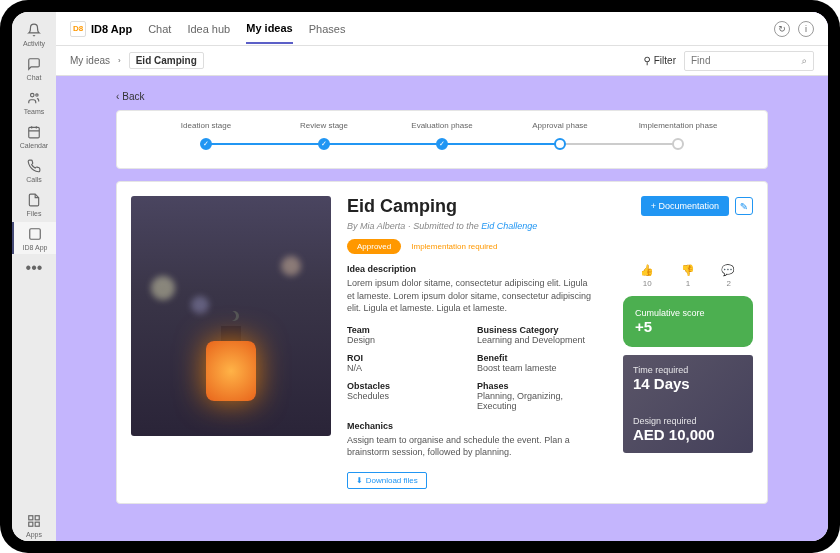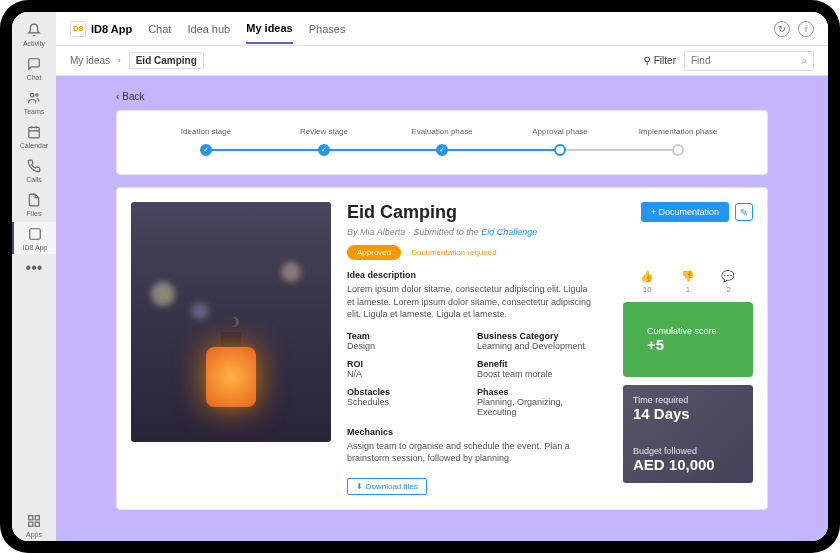--- a/index.html
+++ b/index.html
@@ -29,21 +29,21 @@
 .subhead{height:30px;background:#fff;border-bottom:1px solid #e0e0e0;display:flex;align-items:center;padding:0 14px}
 .crumbs{display:flex;align-items:center;gap:8px;font-size:10px;color:#666}
 .crumbsep{font-size:8px}
 .crumbactive{font-weight:600;color:#333;padding:2px 6px;border:1px solid #ddd;border-radius:2px}
 .subright{margin-left:auto;display:flex;align-items:center;gap:8px}
 .filterbtn{font-size:10px;color:#333;display:flex;align-items:center;gap:3px;cursor:pointer}
 .findbox{width:130px;height:20px;border:1px solid #ddd;border-radius:2px;padding:0 6px;font-size:10px;display:flex;align-items:center;justify-content:space-between;background:#fff}
 .findbox input{border:none;outline:none;width:100px;font-size:10px}
 .body{flex:1;padding:10px 60px;overflow:auto}
 .backlink{font-size:10px;color:#333;cursor:pointer;display:inline-flex;align-items:center;gap:3px;margin-bottom:8px}
-.stagecard{background:#fff;border:1px solid #e5e5e5;border-radius:4px;padding:16px 30px 18px;margin-bottom:12px}
+.stagecard{background:#fff;border:1px solid #e5e5e5;border-radius:4px;padding:10px 30px 18px;margin-bottom:12px}
 .stages{display:flex;justify-content:space-between;position:relative}
 .stageline{position:absolute;top:22px;left:4%;right:4%;height:2px;background:#2196f3;z-index:0}
 .stageline.gray{background:#ccc}
 .stage{display:flex;flex-direction:column;align-items:center;z-index:1;flex:1}
 .stagelabel{font-size:8px;color:#666;margin-bottom:8px;text-align:center}
 .stagedot{width:12px;height:12px;border-radius:50%;background:#2196f3;border:2px solid #2196f3;display:flex;align-items:center;justify-content:center;color:#fff;font-size:7px}
 .stagedot.pending{background:#fff;border-color:#2196f3}
 .stagedot.future{background:#fff;border-color:#ccc}
 .detailcard{background:#fff;border:1px solid #e5e5e5;border-radius:4px;padding:14px;display:flex;gap:16px}
 .ideaimg{width:200px;height:240px;border-radius:3px;background:linear-gradient(180deg,#4a4560 0%,#3a3548 40%,#2a2438 100%);position:relative;overflow:hidden;flex-shrink:0}
@@ -72,21 +72,21 @@
 .desc{font-size:9px;color:#555;line-height:1.4;margin-bottom:10px}
 .infogrid{display:grid;grid-template-columns:1fr 1fr;gap:8px 14px;margin-bottom:10px}
 .infocell .lbl{font-size:9px;font-weight:700;color:#222}
 .infocell .val{font-size:9px;color:#555}
 .dlbtn{border:1px solid #2196f3;color:#2196f3;font-size:8px;padding:3px 8px;border-radius:2px;cursor:pointer;display:inline-flex;align-items:center;gap:3px}
 .sidecol{width:130px;flex-shrink:0}
 .reactions{display:flex;justify-content:space-around;margin-bottom:8px;padding:0 4px}
 .react{display:flex;flex-direction:column;align-items:center;gap:2px;cursor:pointer}
 .reacticon{font-size:11px}
 .reactcount{font-size:8px;color:#888}
-.scorebox{background:#4caf50;color:#fff;padding:24px;border-radius:4px;margin-bottom:8px}
+.scorebox{background:#4caf50;color:#fff;padding:12px;border-radius:9px;margin-bottom:8px}
 .scorelbl{font-size:9px}
 .scoreval{font-size:15px;font-weight:700}
 .reqbox{background:linear-gradient(135deg,#5a5568,#44405a);color:#fff;padding:10px;border-radius:3px}
 .reqlbl{font-size:9px;opacity:.85}
 .reqval{font-size:15px;font-weight:700;margin-bottom:24px}
 .reqval:last-child{margin-bottom:0}
 svg{display:block}
 </style>
 </head>
 <body>
@@ -261,42 +261,42 @@
               <div class="ideabtns">
                 <div class="docbtn">+ Documentation</div>
                 <div class="editicn">✎</div>
               </div>
             </div>
             <div class="ideameta">
               <span>By </span><span>Mia Alberta</span><span> · Submitted to the </span><a href="#">Eid Challenge</a>
             </div>
             <div class="badges">
               <div class="badge-app">Approved</div>
-              <div class="badge-doc">Documentation required</div>
+              <div class="badge-doc">Implementation required</div>
             </div>
             <div class="ideabody">
               <div class="ideainfo">
                 <div class="sectlabel">Idea description</div>
                 <div class="desc">Lorem ipsum dolor sitame, consectetur adipiscing elit. Ligula et lameste. Lorem ipsum dolor sitame, consectetur adipiscing elit. Ligula et lameste. Ligula et lameste.</div>
                 <div class="infogrid">
                   <div class="infocell">
                         <div class="lbl">Team</div>
                         <div class="val">Design</div>
                       </div>
                   <div class="infocell">
                         <div class="lbl">Business Category</div>
                         <div class="val">Learning and Development</div>
                       </div>
                   <div class="infocell">
                         <div class="lbl">ROI</div>
                         <div class="val">N/A</div>
                       </div>
                   <div class="infocell">
                         <div class="lbl">Benefit</div>
-                        <div class="val">Boost team morale</div>
+                        <div class="val">Boost team lameste</div>
                       </div>
                   <div class="infocell">
                         <div class="lbl">Obstacles</div>
                         <div class="val">Schedules</div>
                       </div>
                   <div class="infocell">
                         <div class="lbl">Phases</div>
                         <div class="val">Planning, Organizing, Executing</div>
                       </div>
                 </div>
@@ -322,21 +322,21 @@
                         <div class="reactcount">2</div>
                       </div>
                 </div>
                 <div class="scorebox">
                   <div class="scorelbl">Cumulative score</div>
                   <div class="scoreval">+5</div>
                 </div>
                 <div class="reqbox">
                   <div class="reqlbl">Time required</div>
                   <div class="reqval">14 Days</div>
-                  <div class="reqlbl">Budget followed</div>
+                  <div class="reqlbl">Design required</div>
                   <div class="reqval">AED 10,000</div>
                 </div>
               </div>
             </div>
           </div>
         </div>
       </div>
     </div>
   </div>
 </div>

